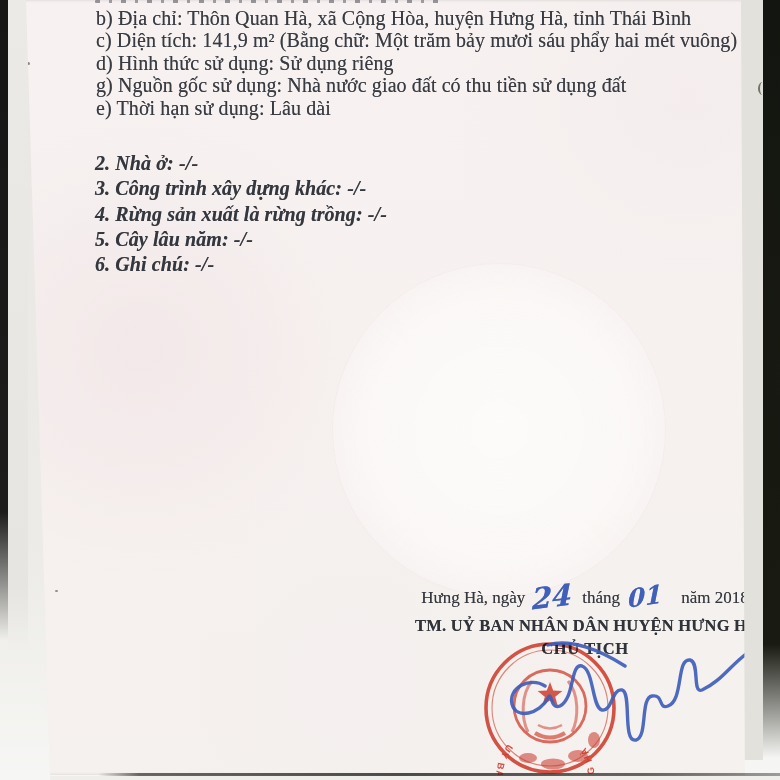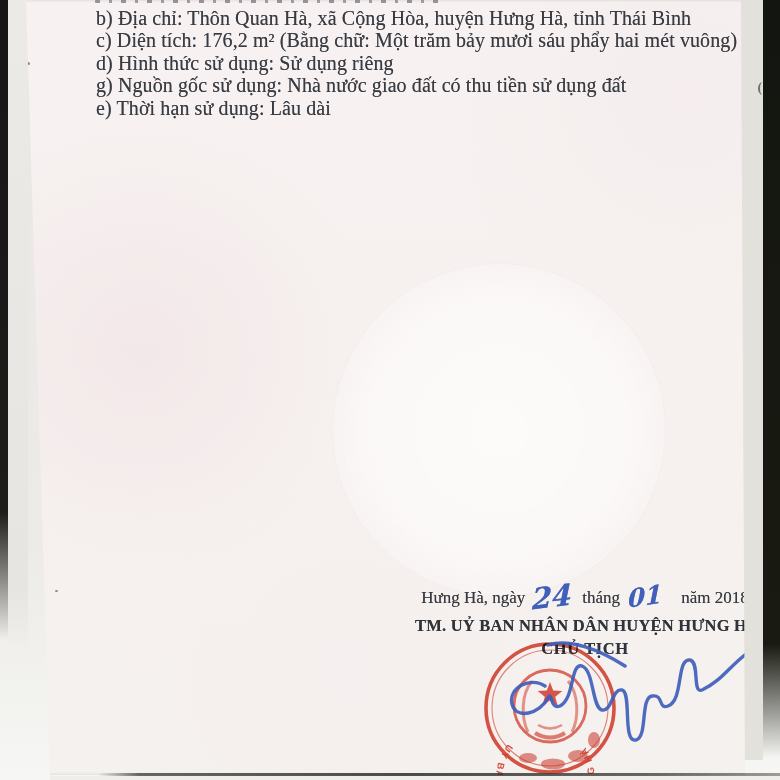--- a/index.html
+++ b/index.html
@@ -82,26 +82,33 @@
 <div class="abs gutter-right"></div>
 <div class="abs edge-right-black"></div>
 
 <div class="abs page">
   <div class="abs watermark-circle"></div>
 
   <div class="abs remnant"></div>
 
   <div class="abs" id="lettered-block">
     <div class="doc-line">b) Địa chỉ: Thôn Quan Hà, xã Cộng Hòa, huyện Hưng Hà, tỉnh Thái Bình</div>
-    <div class="doc-line">c) Diện tích: 176,2 m² (Bằng chữ: Một trăm bảy mươi sáu phẩy hai mét vuông)</div>
+    <div class="doc-line">c) Diện tích: 141,9 m² (Bằng chữ: Một trăm bảy mươi sáu phẩy hai mét vuông)</div>
     <div class="doc-line">d) Hình thức sử dụng: Sử dụng riêng</div>
     <div class="doc-line">g) Nguồn gốc sử dụng: Nhà nước giao đất có thu tiền sử dụng đất</div>
     <div class="doc-line">e) Thời hạn sử dụng: Lâu dài</div>
   </div>
 
+  <div class="abs" id="numbered-block">
+    <div class="doc-line">2. Nhà ở: -/-</div>
+    <div class="doc-line">3. Công trình xây dựng khác: -/-</div>
+    <div class="doc-line">4. Rừng sản xuất là rừng trồng: -/-</div>
+    <div class="doc-line">5. Cây lâu năm: -/-</div>
+    <div class="doc-line">6. Ghi chú:   -/-</div>
+  </div>
 
   <div class="abs sig-block">
     <div class="date-line">
       <span>Hưng Hà, ngày</span>
       <span class="hand hand-day">24</span>
       <span>tháng</span>
       <span class="hand hand-month">01</span>
       <span>năm 2018</span>
     </div>
     <div class="authority-line">TM. UỶ BAN NHÂN DÂN HUYỆN HƯNG HÀ</div>

